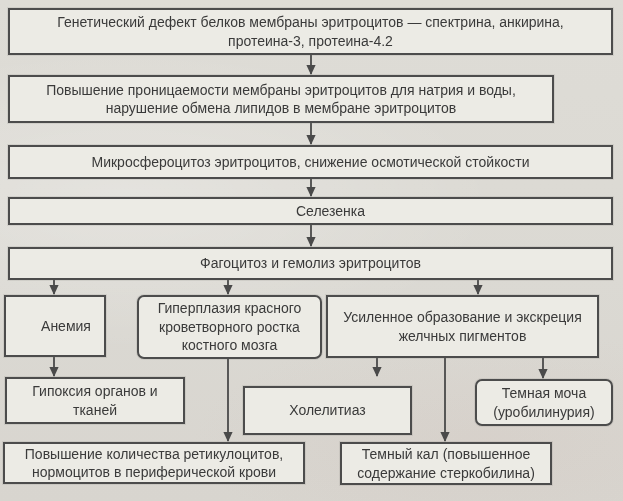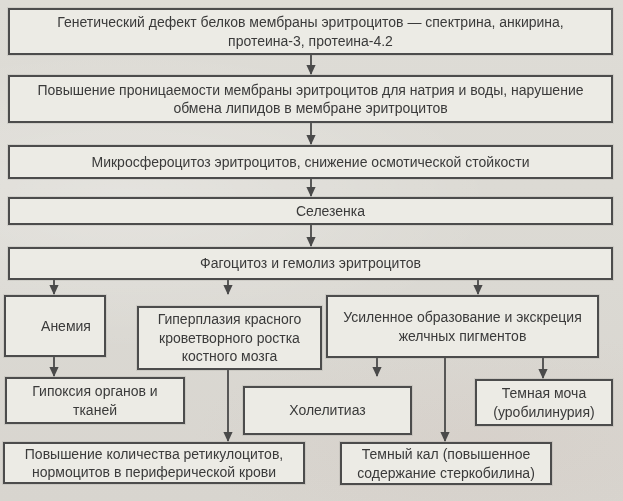--- a/index.html
+++ b/index.html
@@ -23,30 +23,30 @@
     background:#ecebe5;
     border:2px solid #4c4c4c;
     display:flex;align-items:center;justify-content:center;
     text-align:center;color:#3a3a3a;
     font-size:14px;line-height:1.32;
     box-shadow:0 0 0 1px rgba(120,120,115,.15);
   }
   .node .txt{display:block;}
   
   .n-genetic        {left:8px;   top:8px;   width:605px; height:47px;}
-  .n-permeability   {left:8px;   top:75px;  width:605px; height:48px;}
+  .n-permeability   {left:8px;   top:75px;  width:546px; height:48px;}
   .n-microspherocyt {left:8px;   top:145px; width:605px; height:34px;}
   .n-spleen         {left:8px;   top:197px; width:605px; height:28px;padding-left:40px;}
   .n-phagocytosis   {left:8px;   top:247px; width:605px; height:33px;}
   .n-anemia         {left:4px;   top:295px; width:102px; height:62px;padding-left:22px;}
-  .n-hyperplasia    {left:137px; top:306px; width:185px; height:64px;}
+  .n-hyperplasia    {left:137px; top:295px; width:185px; height:64px;border-radius:7px;}
   .n-bile           {left:326px; top:295px; width:273px; height:63px;}
   .n-hypoxia        {left:5px;   top:377px; width:180px; height:47px;}
   .n-cholelithiasis {left:243px; top:386px; width:169px; height:49px;}
-  .n-dark-urine     {left:475px; top:379px; width:138px; height:47px;}
+  .n-dark-urine     {left:475px; top:379px; width:138px; height:47px;border-radius:7px;}
   .n-reticulocytes  {left:3px;   top:442px; width:302px; height:42px;}
   .n-dark-feces     {left:340px; top:442px; width:212px; height:43px;}
   
   .n-genetic .txt        {max-width:548px;}
   .n-permeability .txt   {max-width:562px;}
   .n-hyperplasia .txt    {max-width:162px;}
   .n-bile .txt           {max-width:254px;}
   .n-hypoxia .txt        {max-width:132px;}
   .n-dark-urine .txt     {max-width:112px;}
   .n-reticulocytes .txt  {max-width:276px;}

